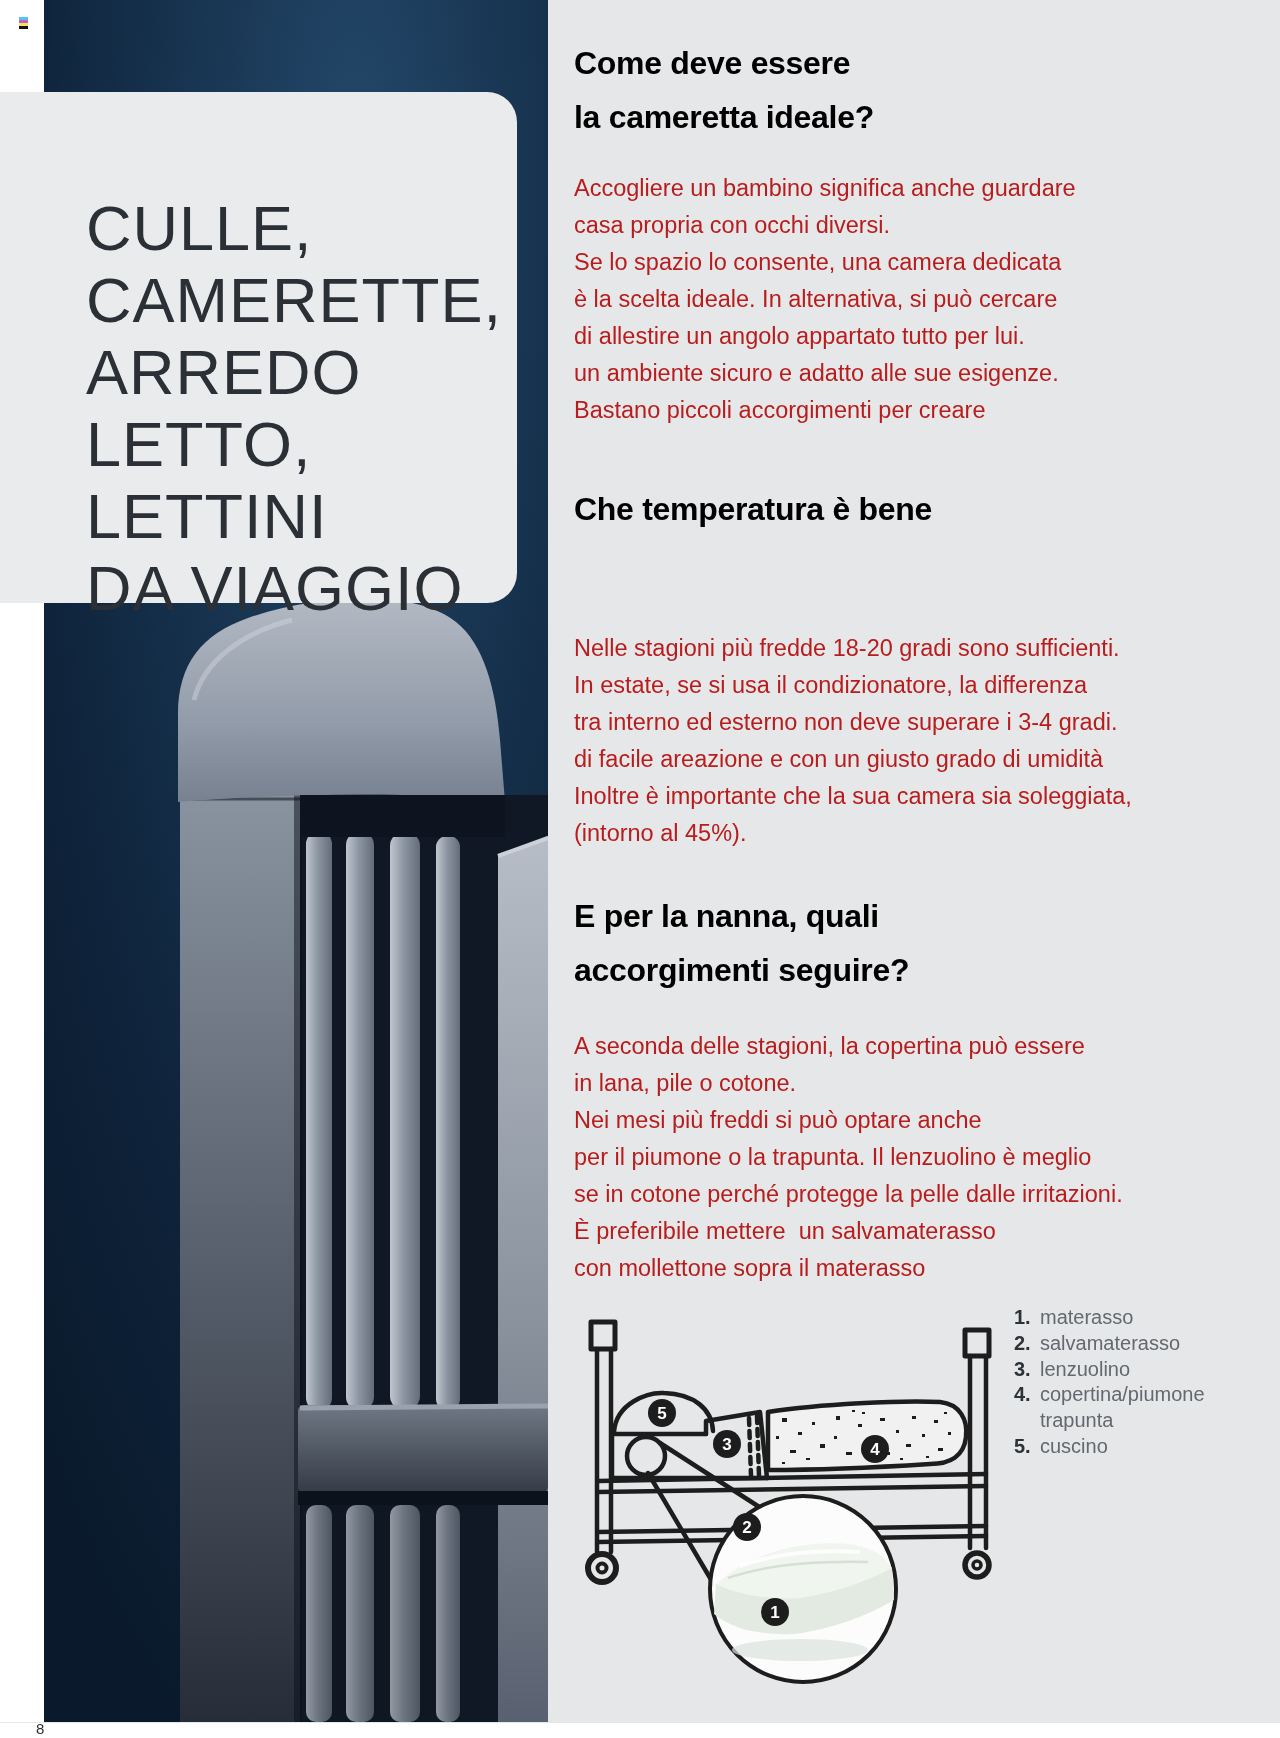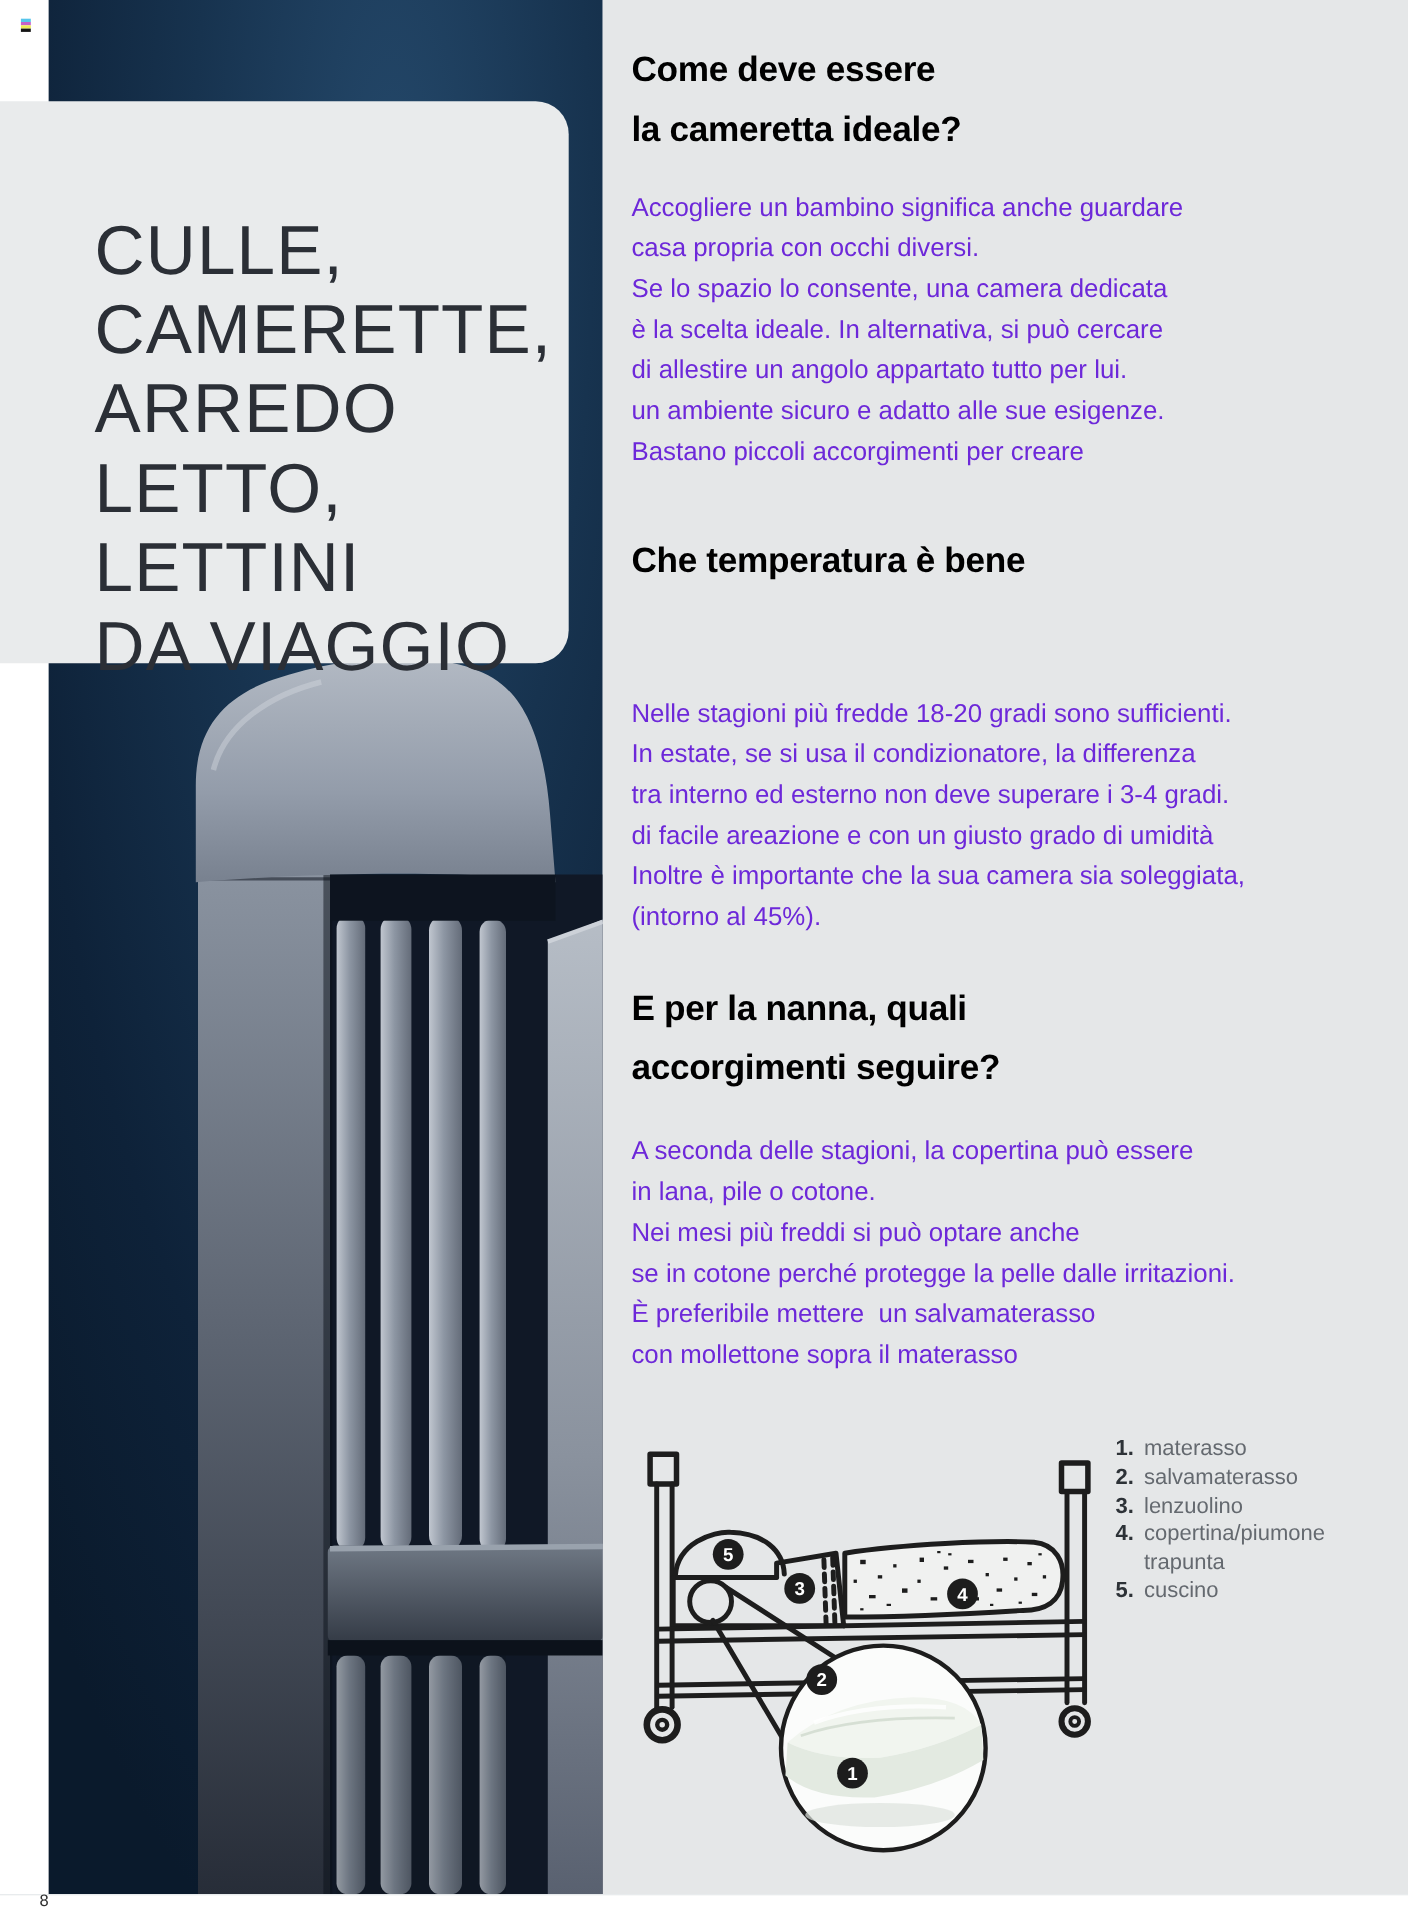--- a/index.html
+++ b/index.html
@@ -19,21 +19,21 @@
 
   
   .title-box{left:0;top:92px;width:517px;height:511px;background:#e9ebec;
              border-radius:0 30px 30px 0;}
   .title-line{position:absolute;left:55px;font-size:63px;line-height:72px;font-weight:300;
               letter-spacing:1px;color:#2b2f36;white-space:nowrap;margin-left:31px;}
 
   
   .heading{font-size:32px;line-height:54px;font-weight:700;color:#000000;
            letter-spacing:-0.3px;white-space:nowrap;}
-  .bodyline{font-size:23.5px;line-height:37px;color:#6d28d9;white-space:pre;}
+  .bodyline{font-size:23.5px;line-height:37px;color:#b91c1c;white-space:pre;}
 
   
   .legend{left:1014px;top:1306px;width:250px;}
   .legend-row{display:flex;align-items:flex-start;height:25.8px;}
   .legend-num{width:26px;font-size:20px;font-weight:700;color:#2d3237;flex:0 0 auto;}
   .legend-label{font-size:20px;color:#64696f;white-space:nowrap;}
 
   
   .page-num{left:36px;top:1720px;font-size:15px;color:#2f2f2f;}
   .bottom-strip{left:0;top:1722px;width:1280px;height:16px;background:#ffffff;border-top:1px solid #e3e7e9;}
@@ -152,20 +152,21 @@
     <div class="bodyline">Inoltre è importante che la sua camera sia soleggiata,</div>
     <div class="bodyline">(intorno al 45%).</div>
   </div>
 
   <div class="abs heading" style="left:574px;top:889px">E per la nanna, quali</div>
   <div class="abs heading" style="left:574px;top:943px">accorgimenti seguire?</div>
   <div class="abs" style="left:574px;top:1028px">
     <div class="bodyline">A seconda delle stagioni, la copertina può essere</div>
     <div class="bodyline">in lana, pile o cotone.</div>
     <div class="bodyline">Nei mesi più freddi si può optare anche</div>
+    <div class="bodyline">per il piumone o la trapunta. Il lenzuolino è meglio</div>
     <div class="bodyline">se in cotone perché protegge la pelle dalle irritazioni.</div>
     <div class="bodyline">È preferibile mettere  un salvamaterasso</div>
     <div class="bodyline">con mollettone sopra il materasso</div>
   </div>
 
   <svg class="abs" style="left:540px;top:1300px" width="470" height="438" viewBox="540 1300 470 438">
     <g fill="none" stroke="#1d1d1d" stroke-width="4.5" stroke-linecap="round" stroke-linejoin="round">
 
       <rect x="591" y="1322" width="24" height="27" stroke-width="5"></rect>
       <line x1="597" y1="1349" x2="597" y2="1552"></line>

